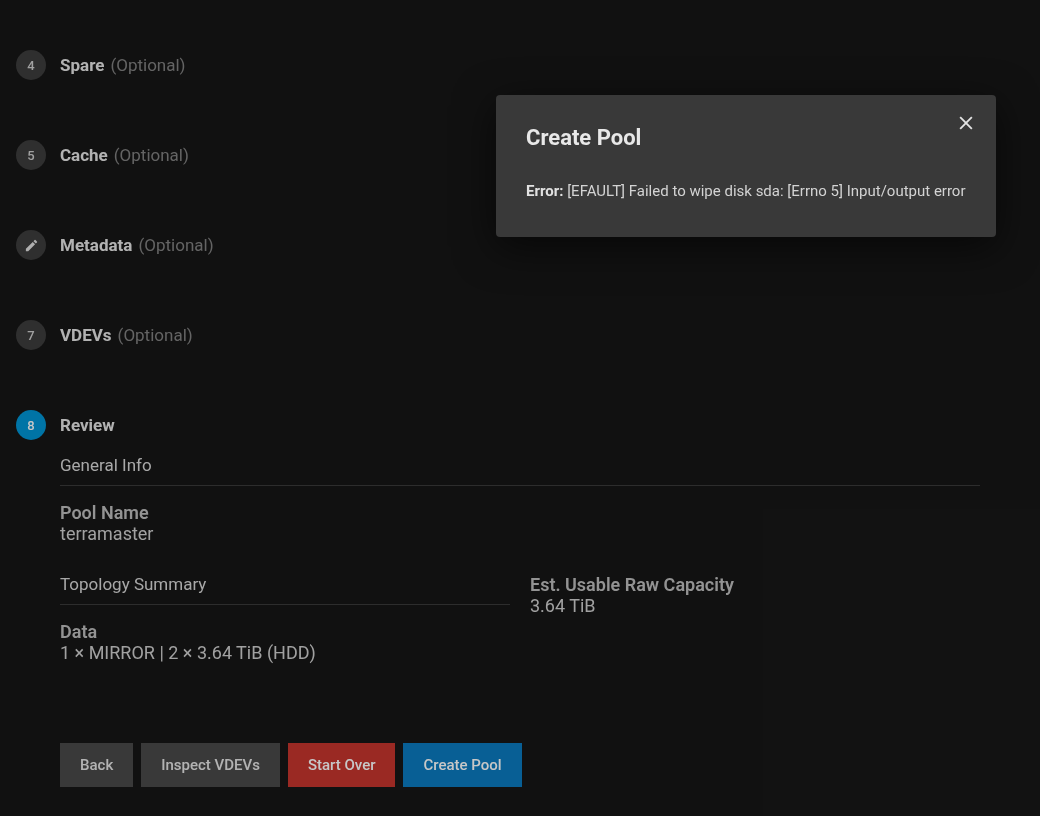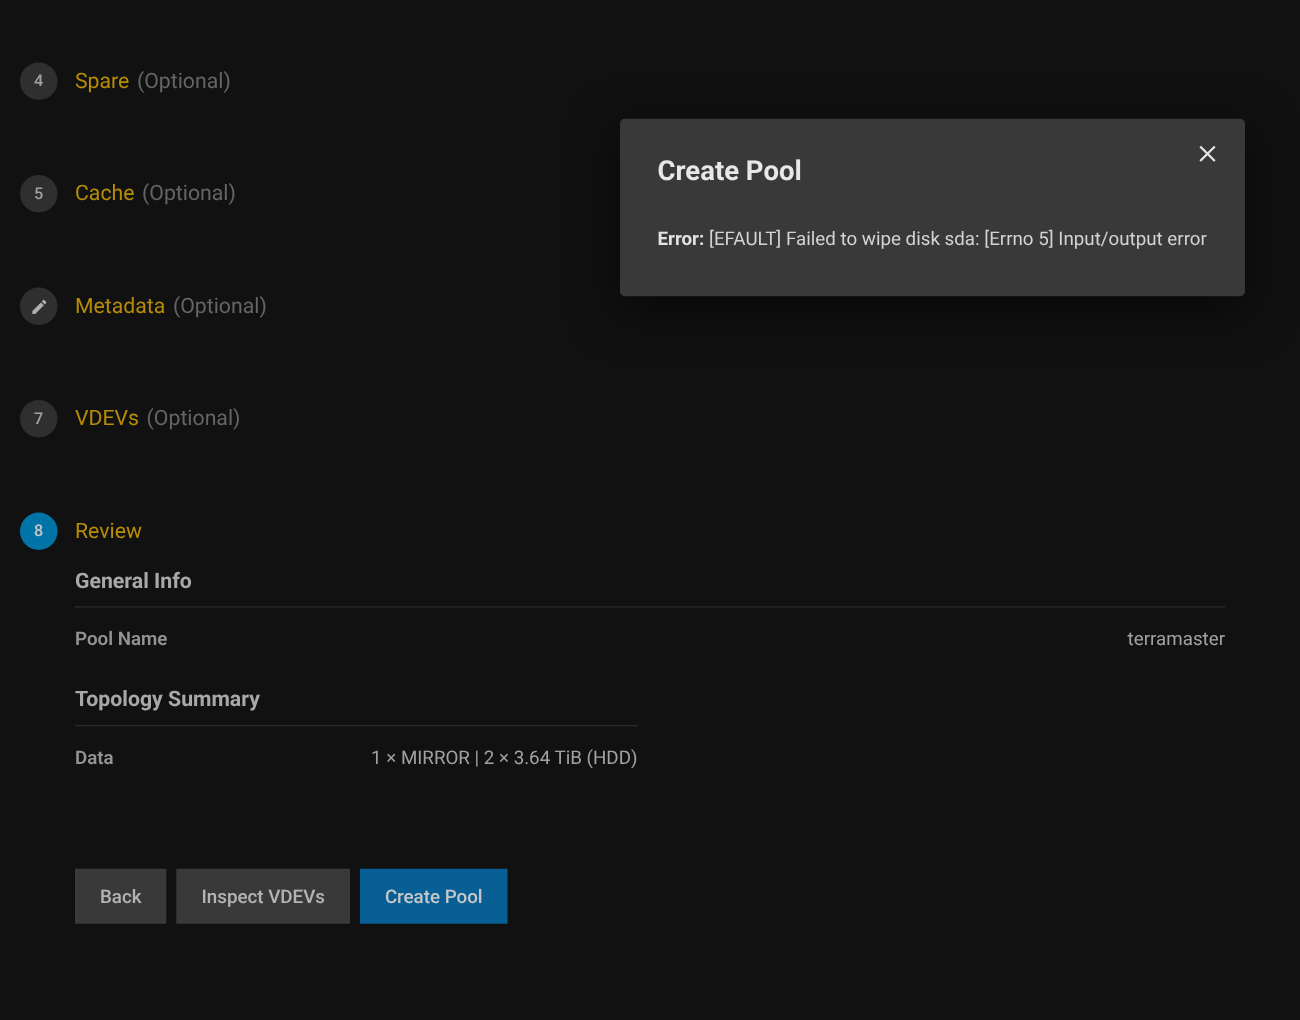--- a/index.html
+++ b/index.html
@@ -43,46 +43,47 @@
     background: #0095d5;
     color: #fff;
   }
   .step-circle svg {
     width: 15px;
     height: 15px;
     fill: #e0e0e0;
   }
   .step-label {
     font-size: 17px;
-    color: #eab308;
-    font-weight: 400;
+    color: #e5e5e5;
+    font-weight: 700;
   }
   .step-optional {
     font-size: 17px;
     color: #808080;
     margin-left: 6px;
   }
   .review-content {
     padding: 0 60px 0 60px;
     margin-top: -40px;
   }
   .step.review-step { margin-bottom: 55px; }
   .section-header {
     font-size: 17px;
-    font-weight: 700;
+    font-weight: 400;
     color: #d8d8d8;
     padding-bottom: 10px;
     border-bottom: 1px solid #3a3a3a;
     margin-bottom: 16px;
   }
   .kv-row {
     display: flex;
     justify-content: space-between;
-    font-size: 15px;
+    font-size: 18px;
     margin-bottom: 30px;
+    flex-direction: column;
   }
   .kv-key {
     color: #bdbdbd;
     font-weight: 600;
   }
   .kv-val {
     color: #cfcfcf;
   }
   .cols {
     display: flex;
@@ -204,26 +205,31 @@
 
     <div class="cols">
       <div class="col">
         <div class="section-header">Topology Summary</div>
         <div class="kv-row">
           <span class="kv-key">Data</span>
           <span class="kv-val">1 × MIRROR | 2 × 3.64 TiB (HDD)</span>
         </div>
       </div>
       <div class="col">
+        <div class="kv-row">
+          <span class="kv-key">Est. Usable Raw Capacity</span>
+          <span class="kv-val">3.64 TiB</span>
+        </div>
       </div>
     </div>
 
     <div class="buttons">
       <button class="btn btn-gray">Back</button>
       <button class="btn btn-gray">Inspect VDEVs</button>
+      <button class="btn btn-red">Start Over</button>
       <button class="btn btn-blue">Create Pool</button>
     </div>
 
   </div>
 </div>
 
 <div class="dim-overlay"></div>
 
 <div class="modal">
   <button class="modal-close">

